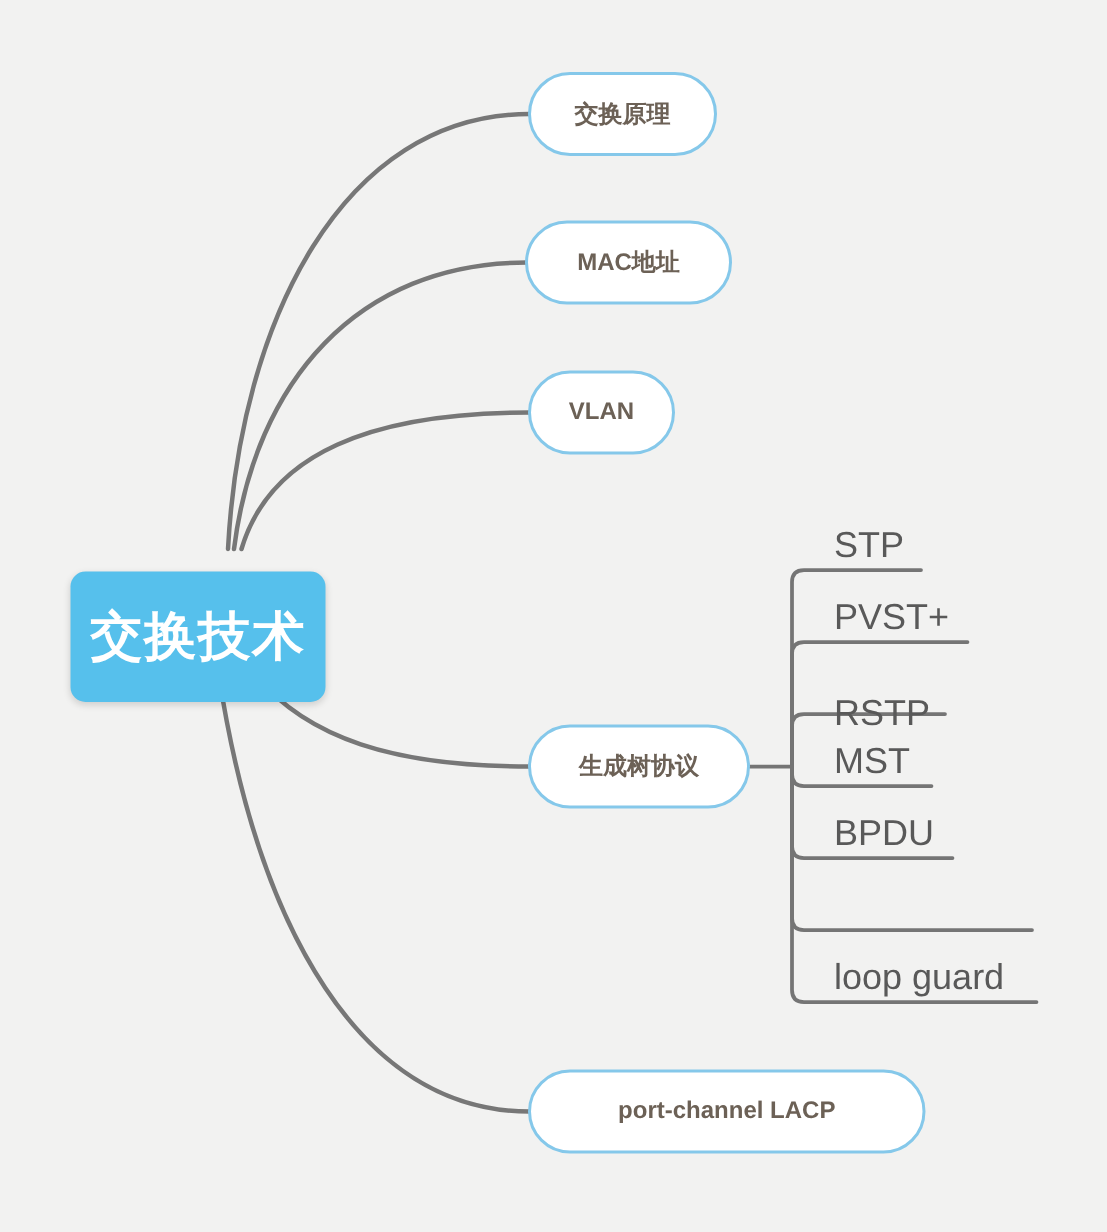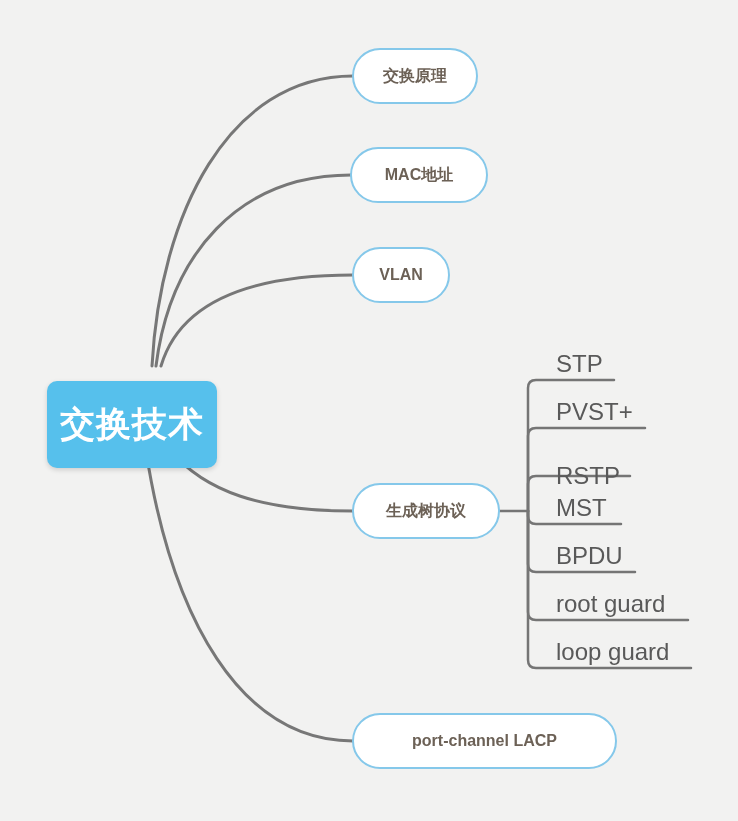--- a/index.html
+++ b/index.html
@@ -137,16 +137,15 @@
   </div>
   <div class="branch-node b5">
     <span>port-channel LACP</span>
   </div>
 
   <div class="sub-label s1">STP</div>
   <div class="sub-label s2">PVST+</div>
   <div class="sub-label s3">RSTP</div>
   <div class="sub-label s4">MST</div>
   <div class="sub-label s5">BPDU</div>
-  <div class="sub-label s6">root guard</div>
   <div class="sub-label s7">loop guard</div>
 
 </div>
 
 </body></html>

